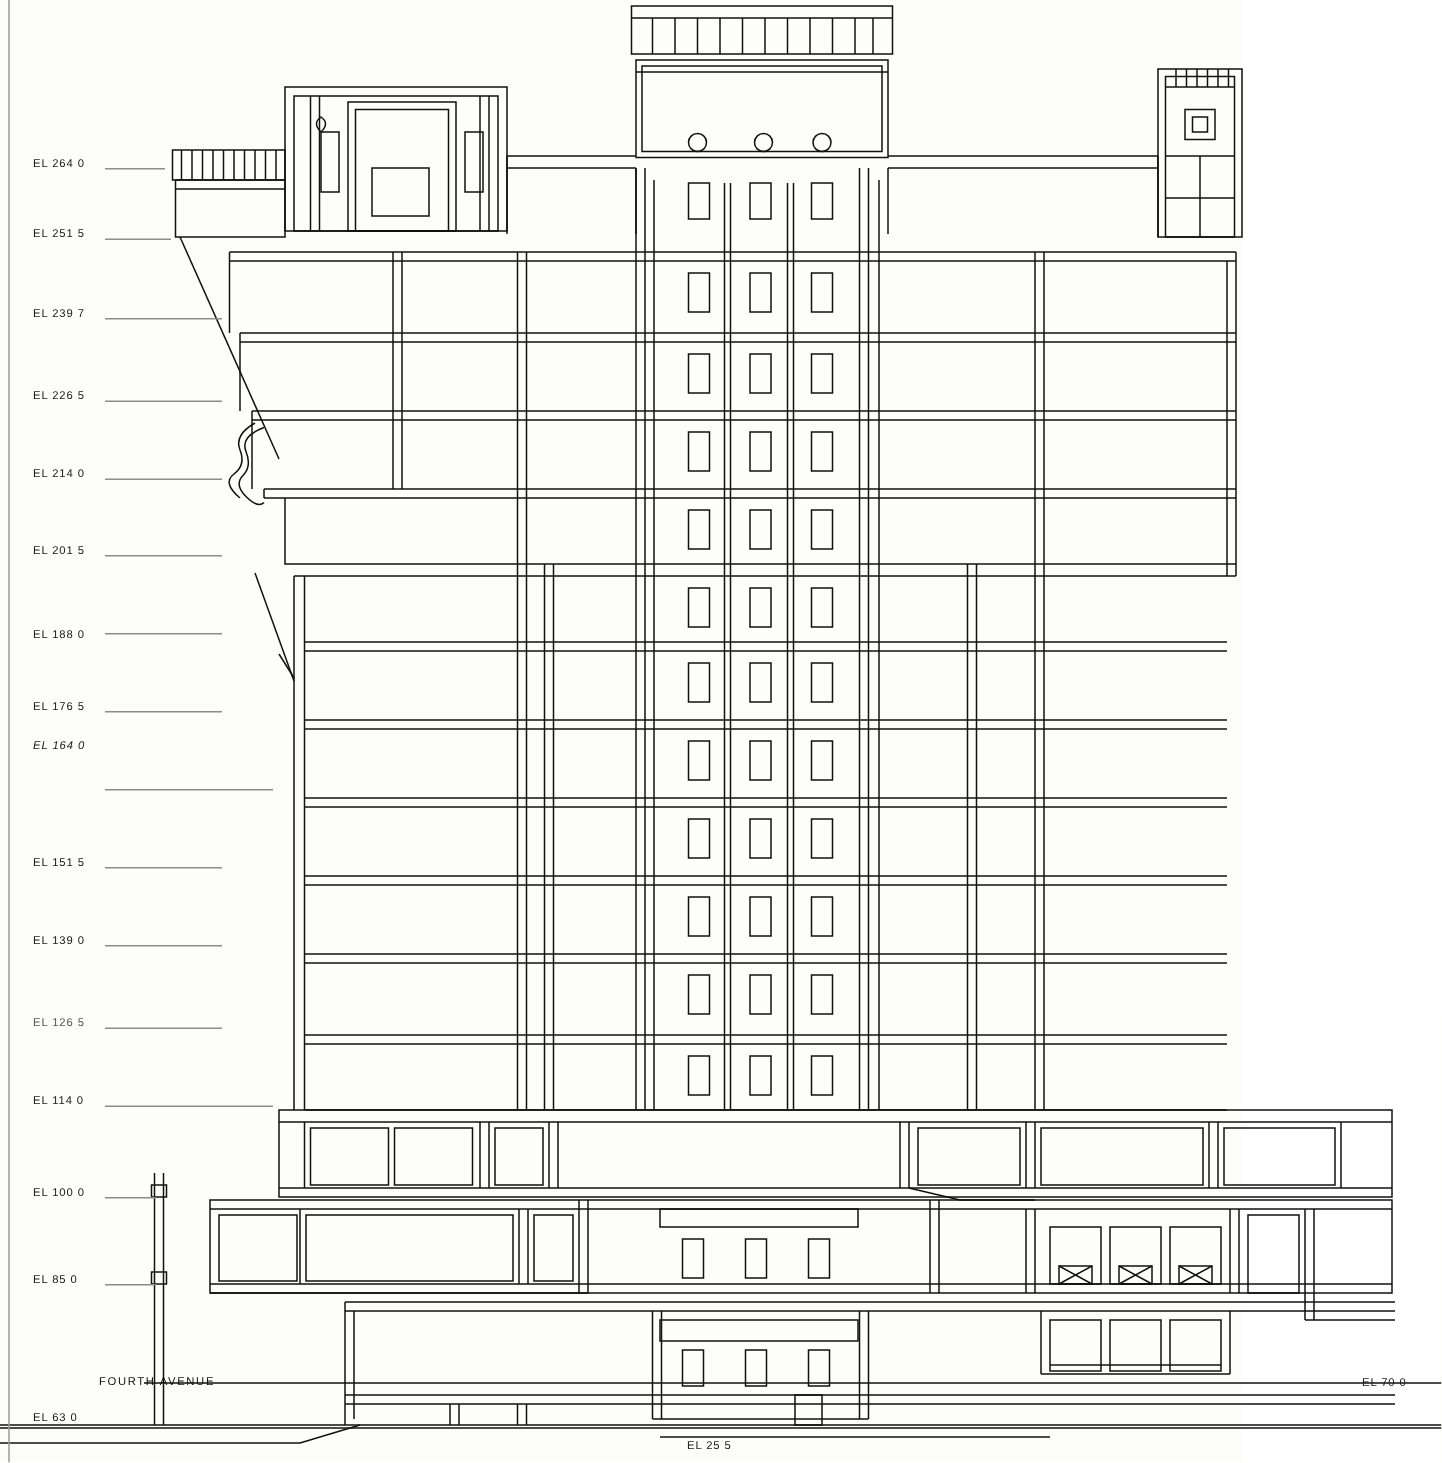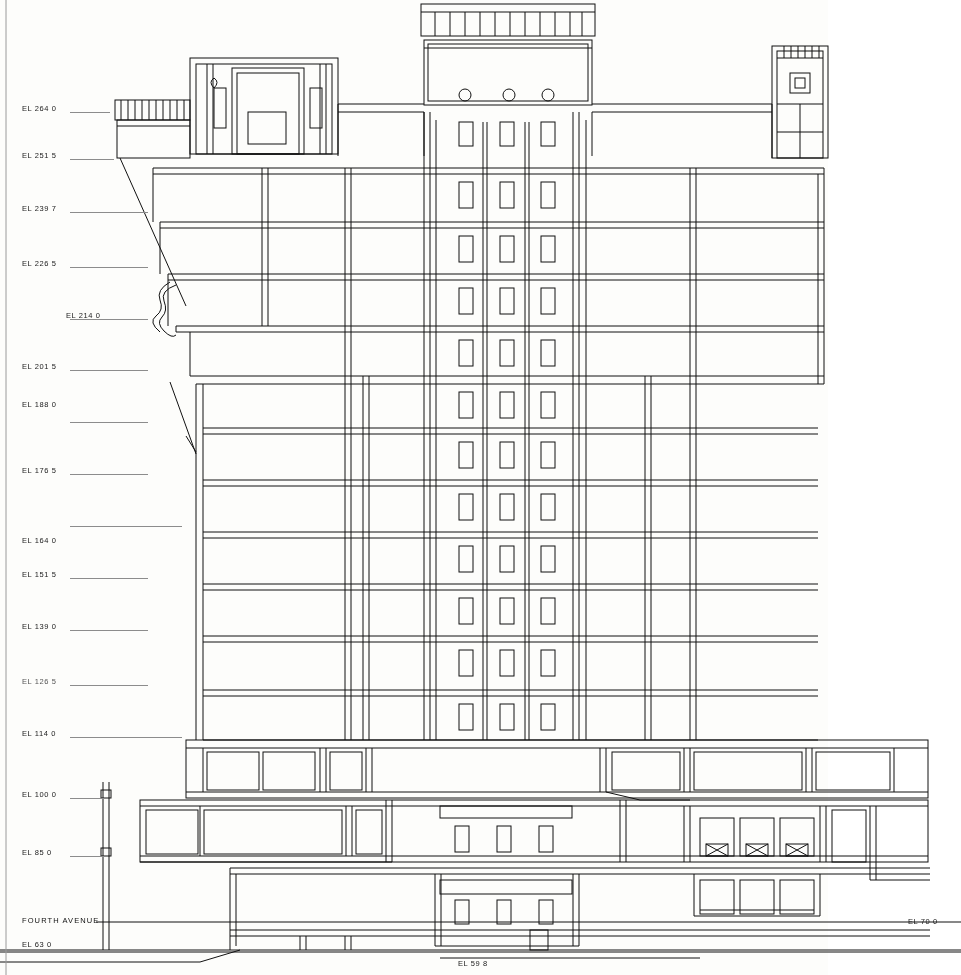--- a/index.html
+++ b/index.html
@@ -34,20 +34,21 @@
     white-space: nowrap;
     font-family: "Liberation Sans", sans-serif;
   }
   .lbl-faint { color: #555; }
   .street {
     position: absolute;
     font-size: 7.5px;
     letter-spacing: 1.1px;
     color: #111;
     white-space: nowrap;
+    margin-left: 44px;
   }
   .lead {
     position: absolute;
     height: 0;
     border-top: 1px solid #8c8c8c;
   }
 </style>
 </head>
 <body>
 
@@ -379,33 +380,33 @@
 
   <div class="lbl" style="left:22px; top:151px;">EL 251 5</div>
   <div class="lead" style="left:70px; top:159px; width:44px;"></div>
 
   <div class="lbl" style="left:22px; top:204px;">EL 239 7</div>
   <div class="lead" style="left:70px; top:212px; width:78px;"></div>
 
   <div class="lbl" style="left:22px; top:259px;">EL 226 5</div>
   <div class="lead" style="left:70px; top:267px; width:78px;"></div>
 
-  <div class="lbl" style="left:22px; top:311px;margin-left:44px;">EL 214 0</div>
+  <div class="lbl" style="left:22px; top:311px;">EL 214 0</div>
   <div class="lead" style="left:70px; top:319px; width:78px;"></div>
 
   <div class="lbl" style="left:22px; top:362px;">EL 201 5</div>
   <div class="lead" style="left:70px; top:370px; width:78px;"></div>
 
-  <div class="lbl" style="left:22px; top:400px;">EL 188 0</div>
+  <div class="lbl" style="left:22px; top:418px;">EL 188 0</div>
   <div class="lead" style="left:70px; top:422px; width:78px;"></div>
 
   <div class="lbl" style="left:22px; top:466px;">EL 176 5</div>
   <div class="lead" style="left:70px; top:474px; width:78px;"></div>
 
-  <div class="lbl" style="left:22px; top:536px;">EL 164 0</div>
+  <div class="lbl" style="left:22px; top:492px;font-style:italic;">EL 164 0</div>
   <div class="lead" style="left:70px; top:526px; width:112px;"></div>
 
   <div class="lbl" style="left:22px; top:570px;">EL 151 5</div>
   <div class="lead" style="left:70px; top:578px; width:78px;"></div>
 
   <div class="lbl" style="left:22px; top:622px;">EL 139 0</div>
   <div class="lead" style="left:70px; top:630px; width:78px;"></div>
 
   <div class="lbl lbl-faint" style="left:22px; top:677px;">EL 126 5</div>
   <div class="lead" style="left:70px; top:685px; width:78px;"></div>
@@ -416,15 +417,15 @@
   <div class="lbl" style="left:22px; top:790px;">EL 100 0</div>
   <div class="lead" style="left:70px; top:798px; width:34px;"></div>
 
   <div class="lbl" style="left:22px; top:848px;text-align:right;">EL  85 0</div>
   <div class="lead" style="left:70px; top:856px; width:34px;"></div>
 
   <div class="lbl" style="left:22px; top:940px;">EL  63 0</div>
 
   <div class="street" style="left:22px; top:916px;">FOURTH  AVENUE</div>
   <div class="lbl" style="left:908px; top:917px;">EL 70 0</div>
-  <div class="lbl" style="left:458px; top:959px;">EL 59 8</div>
+  <div class="lbl" style="left:458px; top:959px;">EL 25 5</div>
 
 </div>
 
 </body></html>

